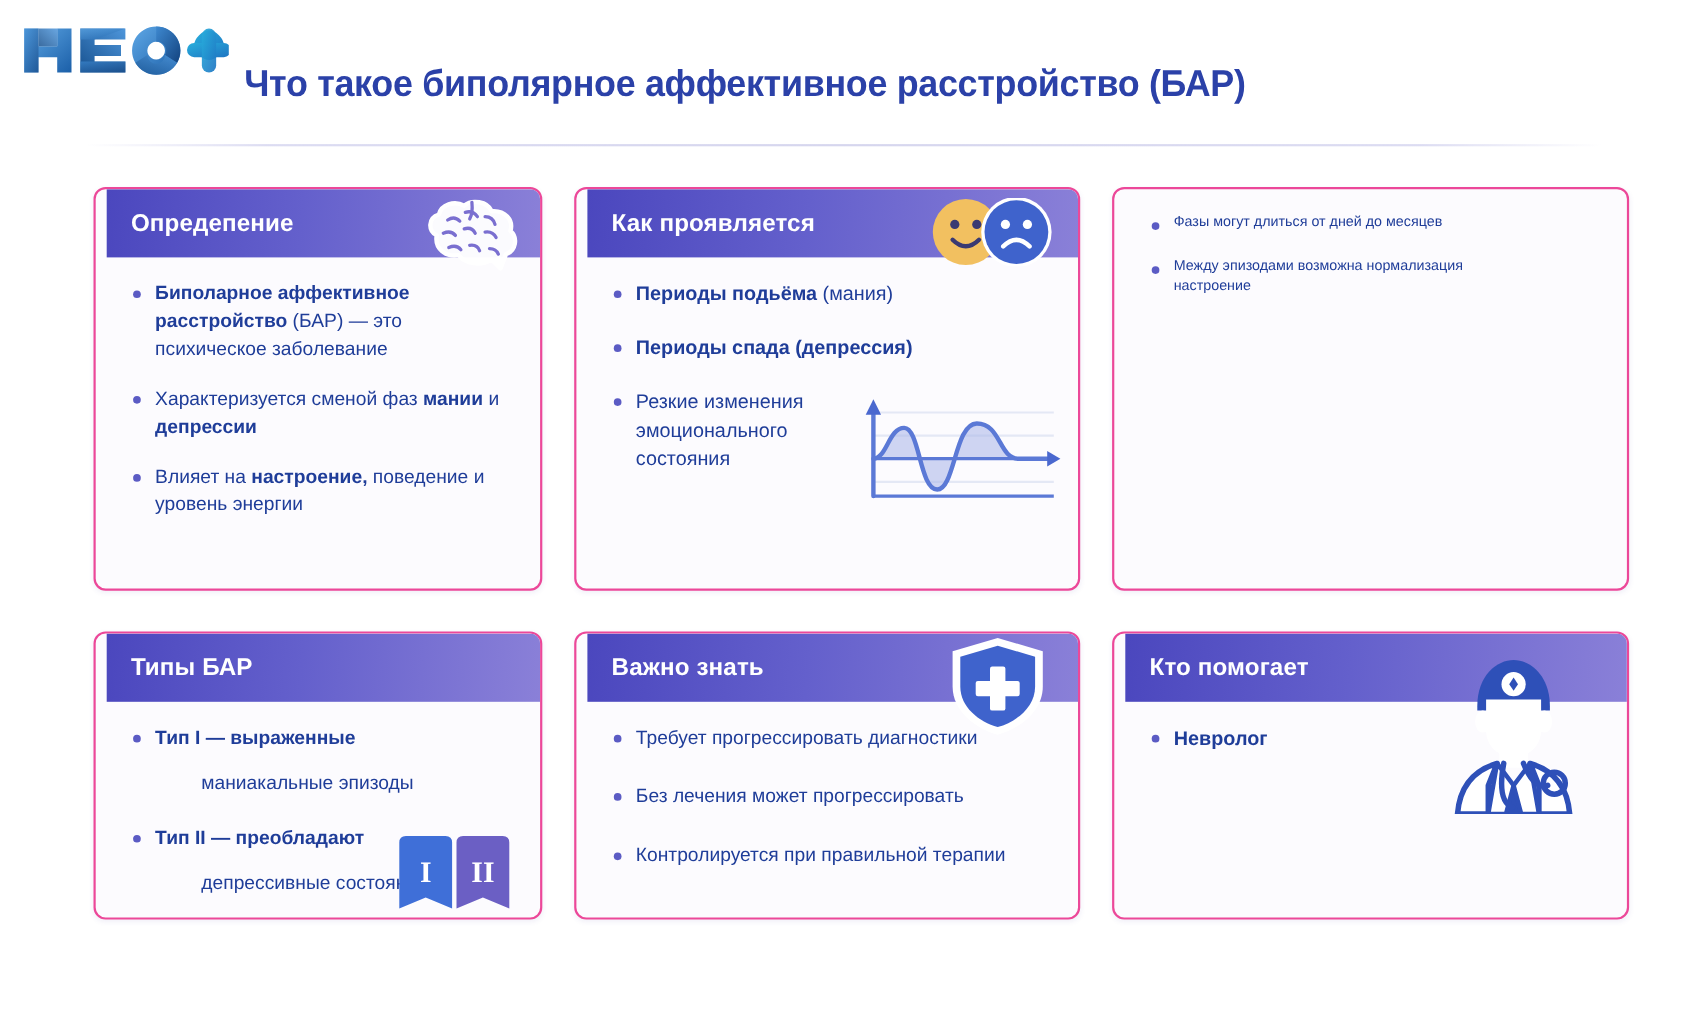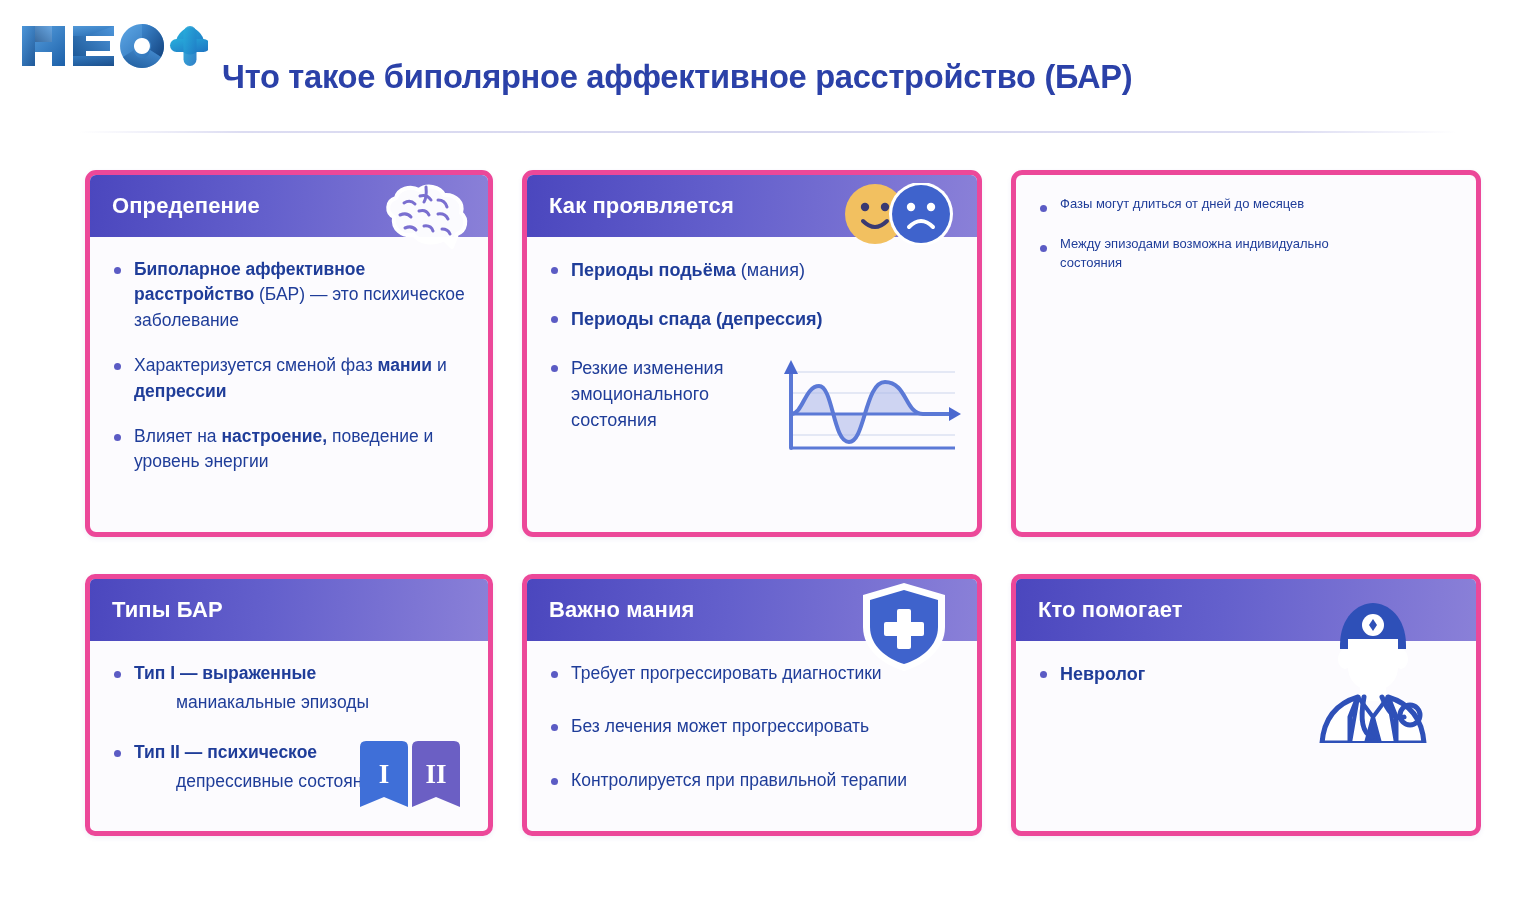--- a/index.html
+++ b/index.html
@@ -64,31 +64,32 @@
     top: 170px;
     width: 1375px;
     display: grid;
     grid-template-columns: 408px 460px 470px;
     grid-template-rows: 367px 37px 262px;
     column-gap: 29px;
   }
 
   .card {
     background: #FCFBFE;
-    border: 5px solid #ec4899;
+    border: 2px solid #ec4899;
     border-radius: 11px;
     box-shadow: 0 2px 5px rgba(80,70,160,0.08);
     position: relative;
     overflow: hidden;
     display: flex;
     flex-direction: column;
+    padding-left: 10px;
   }
 
   .card.r1 { grid-row: 1; }
-  .card.r2 { grid-row: 3; border-radius: 10px; }
+  .card.r2 { grid-row: 3; }
 
   .card-header {
     position: relative;
     height: 62px;
     background: linear-gradient(95deg, #4B47BE 0%, #6460CC 45%, #8A80D8 100%);
     flex: 0 0 62px;
     display: flex;
     align-items: center;
   }
 
@@ -139,21 +140,21 @@
   li b { font-weight: 700; }
   li .rg { font-weight: 400; }
 
   
   .c1 ul.bullets > li { font-size: 17.5px; margin-bottom: 20px; }
   .c2 ul.bullets > li { font-size: 18px; margin-bottom: 23px; }
   .c3 ul.bullets > li { font-size: 13px; margin-bottom: 21px; }
   .c5 ul.bullets > li { font-size: 17.5px; margin-bottom: 28px; }
   .c6 ul.bullets > li { font-size: 18px; margin-bottom: 19px; font-weight: 700; }
   .c4 ul.bullets > li { font-size: 17.5px; margin-bottom: 24px; }
-  .c4 .sub { display: block; font-weight: 400; padding-left: 42px; margin-top: 4px; }
+  .c4 .sub { display: block; font-weight: 400; padding-left: 42px; margin-top: 16px; }
 
   
   .hdr-icon {
     position: absolute;
     z-index: 2;
     pointer-events: none;
   }
 
   .icon-brain  { right: 10px;  top: 2px;  width: 104px; height: 80px; }
   .icon-faces  { right: 20px;  top: 8px;  width: 120px; height: 62px; }
@@ -318,55 +319,55 @@
       </div>
     </div>
 
     <div class="card r1 c3">
       <div class="card-body">
         <ul class="bullets">
           <li>
             <span class="rg">Фазы могут длиться от дней до месяцев</span>
           </li>
           <li style="max-width:300px">
-            <span class="rg">Между эпизодами возможна индивидуально состояния</span>
+            <span class="rg">Между эпизодами возможна нормализация настроение</span>
           </li>
         </ul>
       </div>
     </div>
 
     <div class="card r2 c4">
       <div class="card-header">
         <span class="title">Типы БАР</span>
       </div>
       <div class="card-body">
         <ul class="bullets">
           <li>
             <b>Тип I — выраженные</b>
             <span class="sub">маниакальные эпизоды</span>
           </li>
           <li>
-            <b>Тип II — психическое</b>
+            <b>Тип II — преобладают</b>
             <span class="sub">депрессивные состояния</span>
           </li>
         </ul>
         <span class="types-badge">
           <svg viewBox="0 0 108 78" width="108" height="78">
             <path d="M4 8 q0 -6 6 -6 L46 2 q6 0 6 6 L52 68 L28 58 L4 68 Z" fill="#3F6FD8"></path>
             <path d="M56 8 q0 -6 6 -6 L98 2 q6 0 6 6 L104 68 L80 58 L56 68 Z" fill="#6B5FC4"></path>
             <text x="28" y="44" text-anchor="middle" fill="#ffffff" font-family="Liberation Serif, serif" font-size="27" font-weight="700">I</text>
             <text x="80" y="44" text-anchor="middle" fill="#ffffff" font-family="Liberation Serif, serif" font-size="27" font-weight="700">II</text>
           </svg>
         </span>
       </div>
     </div>
 
     <div class="card r2 c5">
       <div class="card-header">
-        <span class="title">Важно мания</span>
+        <span class="title">Важно знать</span>
         <span class="hdr-icon icon-shield">
           <svg viewBox="0 0 90 92" width="90" height="92">
             <path d="M45 2 L86 14 L86 46 C86 68 66 84 45 90 C24 84 4 68 4 46 L4 14 Z" fill="#ffffff"></path>
             <path d="M45 9 L79 19 L79 46 C79 65 62 78 45 83 C28 78 11 65 11 46 L11 19 Z" fill="#3F63CC"></path>
             <rect x="38" y="28" width="14" height="40" rx="2" fill="#ffffff"></rect>
             <rect x="25" y="41" width="40" height="14" rx="2" fill="#ffffff"></rect>
           </svg>
         </span>
       </div>
       <div class="card-body">

